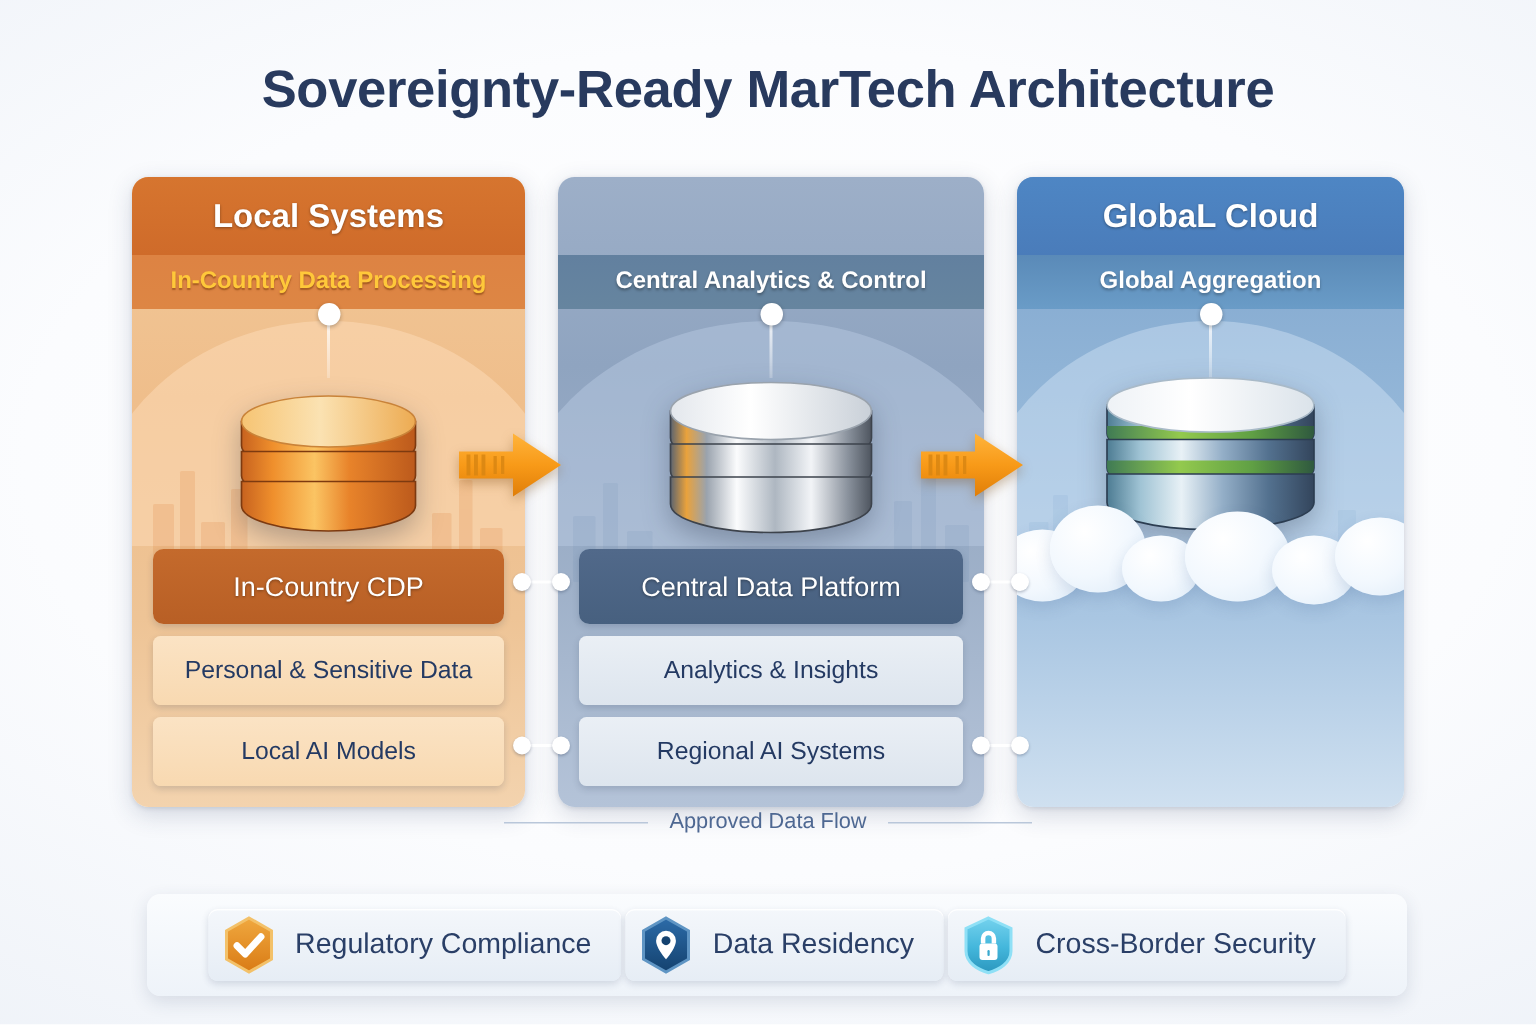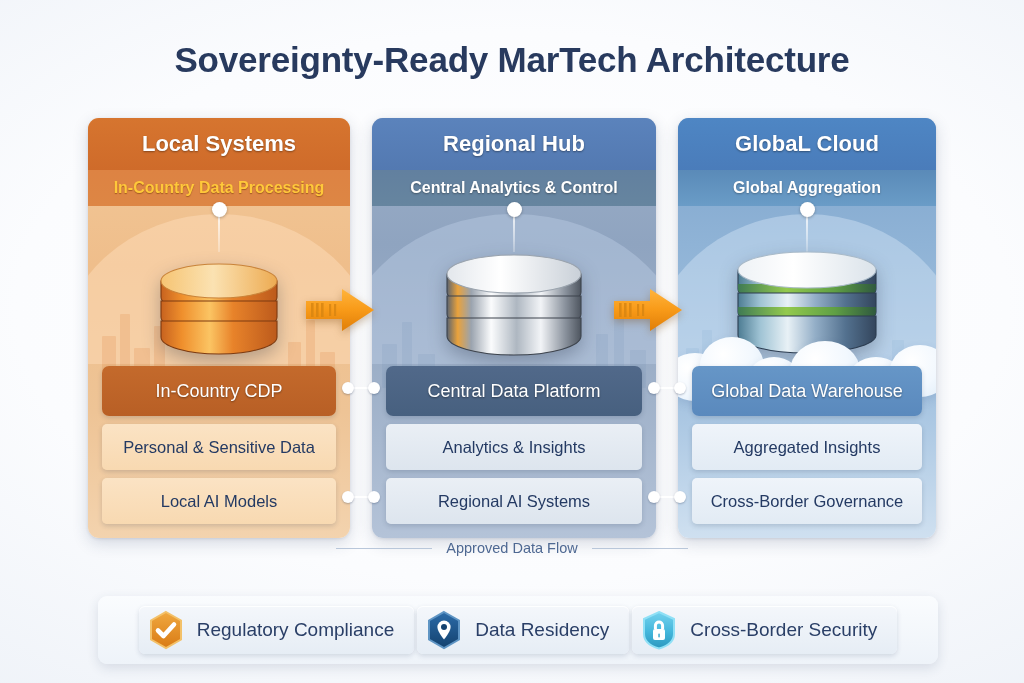--- a/index.html
+++ b/index.html
@@ -282,21 +282,20 @@
     <div class="panel-bg"></div>
     <div class="hill"></div>
     <div class="city">
       <i style="left:10px;  width:15px; height:44px;"></i>
       <i style="left:30px;  width:10px; height:66px;"></i>
       <i style="left:46px;  width:17px; height:34px;"></i>
       <i style="left:224px; width:12px; height:54px;"></i>
       <i style="left:242px; width:10px; height:72px;"></i>
       <i style="left:258px; width:16px; height:38px;"></i>
     </div>
-    <div class="panel-head">Regional Hub</div>
     <div class="panel-sub">Central Analytics &amp; Control</div>
     <div class="stem"></div>
     <div class="stem-dot"></div>
 
     <div class="db">
       <svg viewBox="0 0 146 120" xmlns="http://www.w3.org/2000/svg">
         <defs>
           <linearGradient id="sTop" x1="0" y1="0" x2="1" y2="0">
             <stop offset="0%" stop-color="#e3e7ec"></stop>
               <stop offset="40%" stop-color="#ffffff"></stop>
@@ -379,25 +378,20 @@
 
     <div class="clouds">
       <span style="left:2px;   top:30px; width:58px; height:48px;"></span>
       <span style="left:36px;  top:14px; width:64px; height:58px;"></span>
       <span style="left:84px;  top:34px; width:52px; height:44px;"></span>
       <span style="left:126px; top:18px; width:70px; height:60px;"></span>
       <span style="left:184px; top:34px; width:56px; height:46px;"></span>
       <span style="left:226px; top:22px; width:60px; height:52px;"></span>
     </div>
 
-    <div class="rows">
-      <div class="row primary">Global Data Warehouse</div>
-      <div class="row sub">Aggregated Insights</div>
-      <div class="row sub">Cross-Border Governance</div>
-    </div>
   </div>
 
   <div class="arrow" id="arrow-0">
     <svg viewBox="0 0 68 46" xmlns="http://www.w3.org/2000/svg">
       <defs>
         <linearGradient id="arwA" x1="0" y1="0" x2="0" y2="1">
           <stop offset="0%" stop-color="#ffb43c"></stop>
             <stop offset="50%" stop-color="#f89a18"></stop>
           <stop offset="100%" stop-color="#e07e08"></stop>
         </linearGradient>

